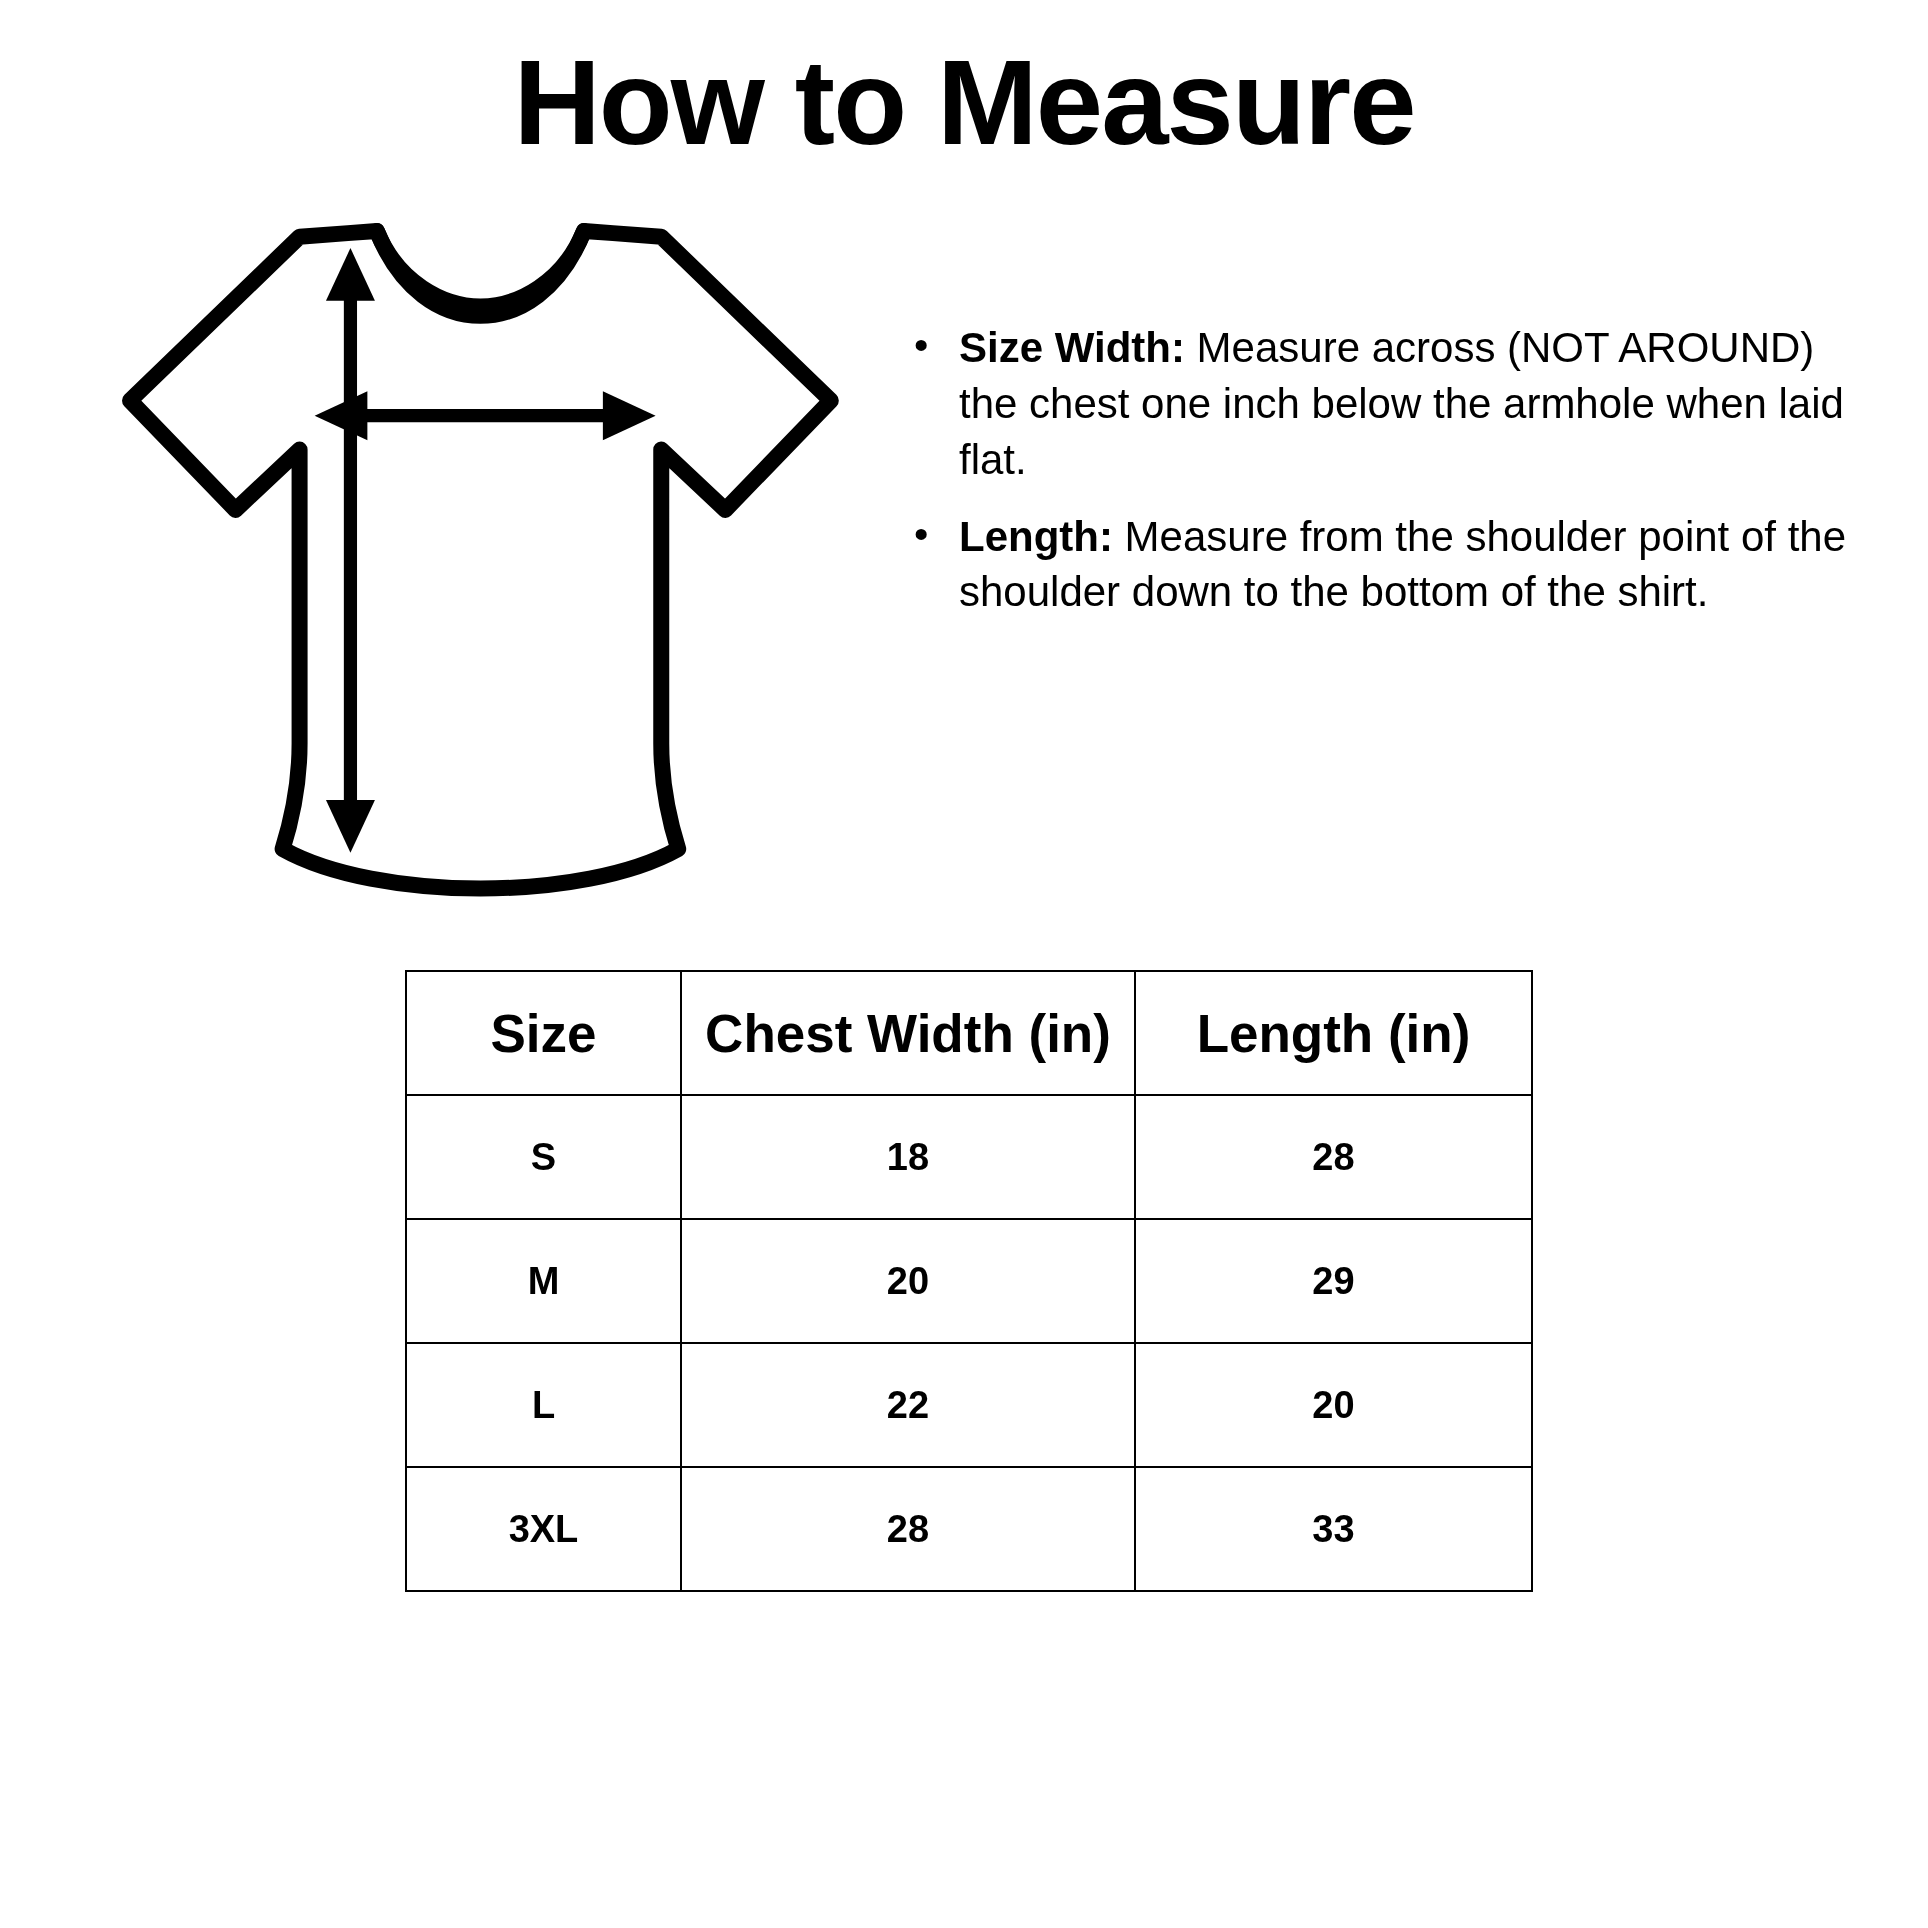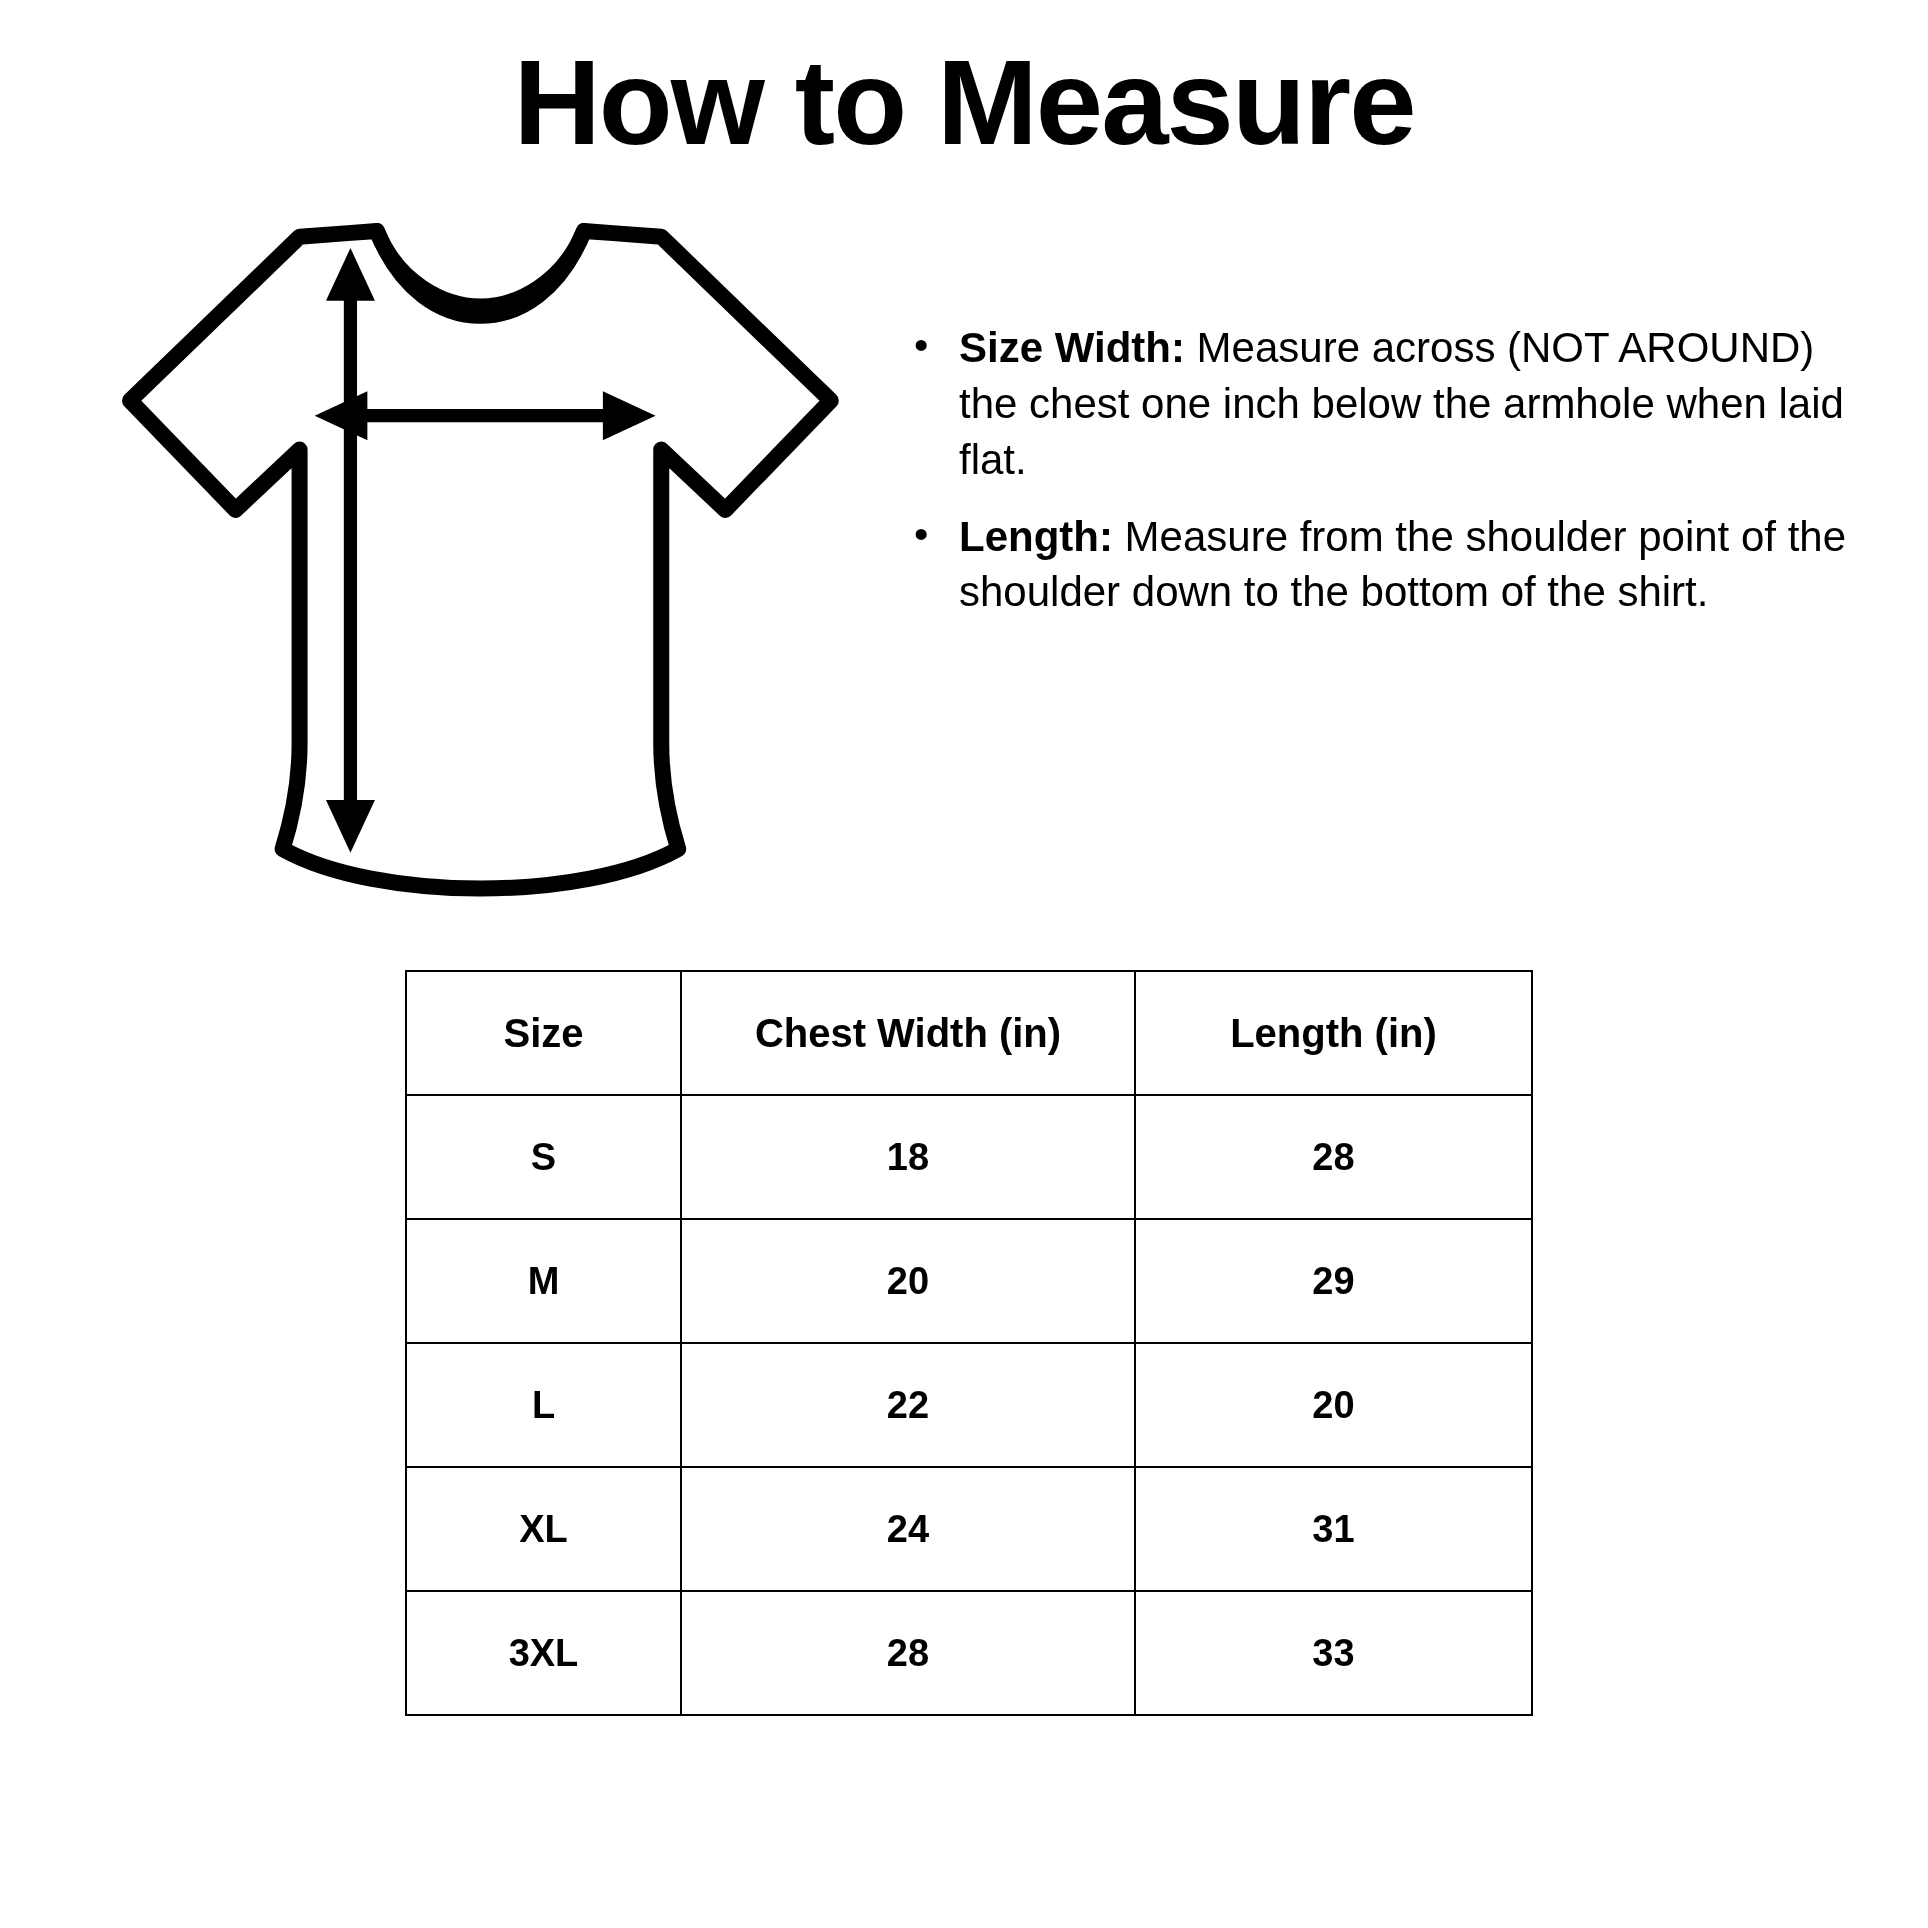--- a/index.html
+++ b/index.html
@@ -90,21 +90,21 @@
   .size-table th,
   .size-table td {
     border: 2.8px solid #000000;
     text-align: center;
     font-weight: 800;
     font-size: 38px;
     height: 122px;
     padding: 0;
   }
   .size-table th {
-    font-size: 40px;
+    font-size: 53px;
   }
   .col-size { width: 273px; }
   .col-chest { width: 452px; }
   .col-length { width: 395px; }
 </style>
 </head>
 <body>
 
 <div class="page">
 
@@ -184,25 +184,20 @@
         <td>M</td>
         <td>20</td>
         <td>29</td>
       </tr>
       <tr>
         <td>L</td>
         <td>22</td>
         <td>20</td>
       </tr>
       <tr>
-        <td>XL</td>
-        <td>24</td>
-        <td>31</td>
-      </tr>
-      <tr>
         <td>3XL</td>
         <td>28</td>
         <td>33</td>
       </tr>
     </tbody>
   </table>
 
 </div>
 
 

